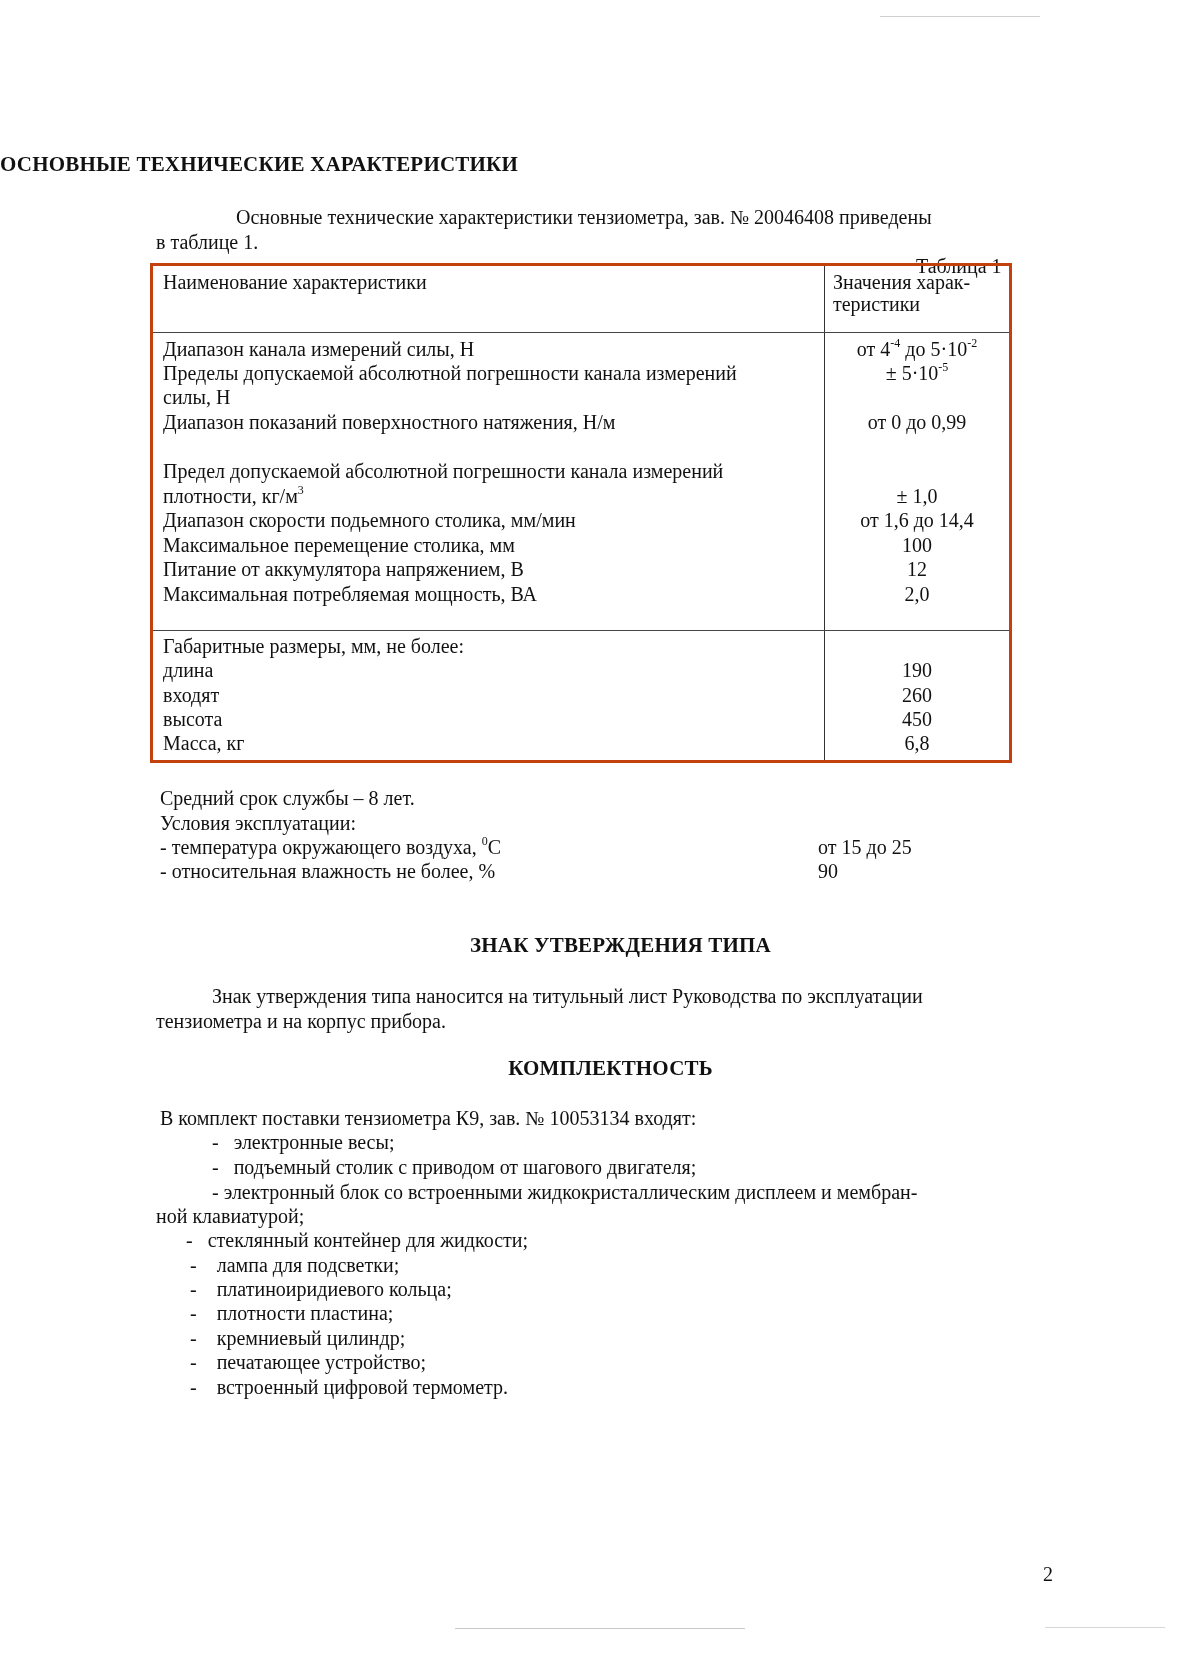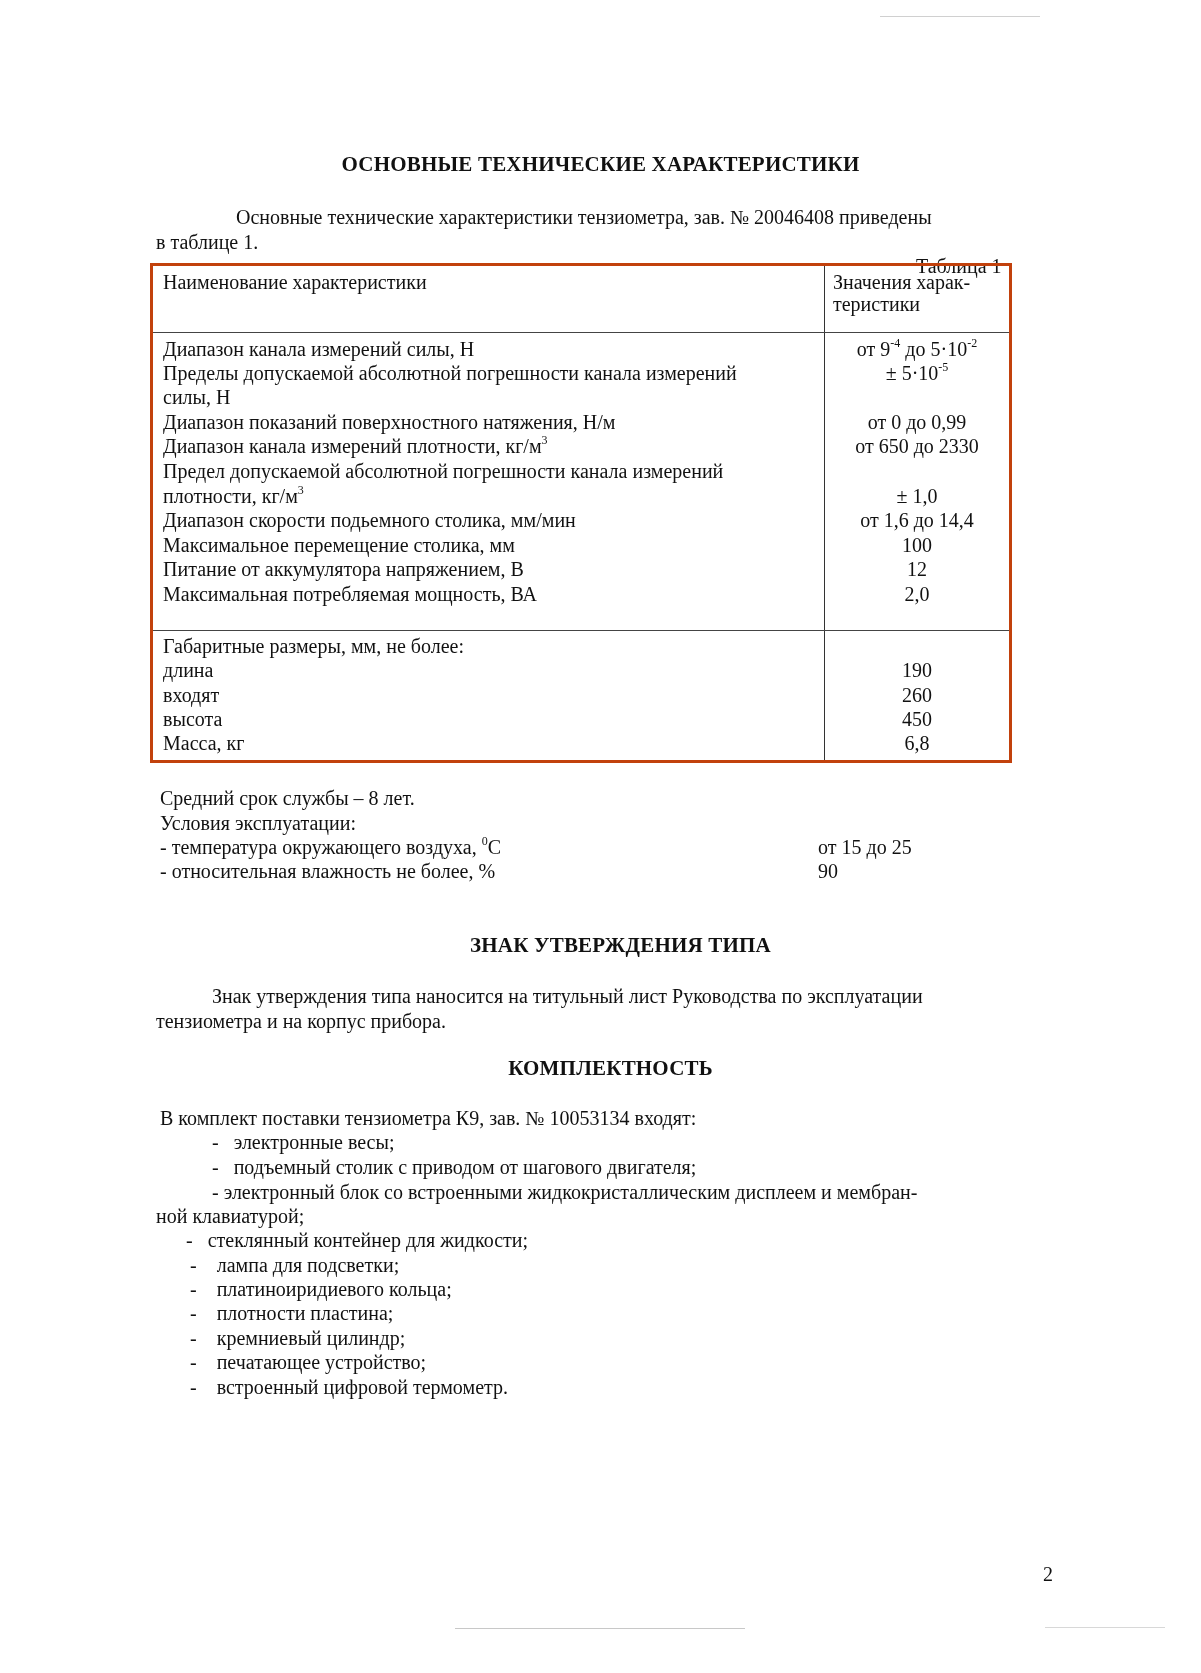--- a/index.html
+++ b/index.html
@@ -27,57 +27,53 @@
 
     .scan-speck { position: absolute; height: 1px; background: #bbbbbb; }
   </style>
 </head>
 <body>
 
 <div class="scan-speck" style="left:880px; top:16px; width:160px; background:#d0d0d0;"></div>
 <div class="scan-speck" style="left:455px; top:1628px; width:290px; background:#c8c8c8;"></div>
 <div class="scan-speck" style="left:1045px; top:1627px; width:120px; background:#d8d8d8;"></div>
 
-<div class="abs heading" style="left:0; width:1201px; text-align:center; top:152px; box-sizing:border-box;">ОСНОВНЫЕ ТЕХНИЧЕСКИЕ ХАРАКТЕРИСТИКИ</div>
+<div class="abs heading" style="left:0; width:1201px; text-align:left; top:152px; box-sizing:border-box;">ОСНОВНЫЕ ТЕХНИЧЕСКИЕ ХАРАКТЕРИСТИКИ</div>
 
 <div class="abs para" style="left:236px; top:204px;">Основные технические характеристики тензиометра,  зав.  № 20046408 приведены</div>
 <div class="abs para" style="left:156px; top:229px;">в таблице 1.</div>
 <div class="abs para" style="left:916px; top:253px;">Таблица 1</div>
 
 <div class="tbl">
   <div class="vline"></div>
   <div class="hline" style="top:66px;"></div>
   <div class="hline" style="top:364px;"></div>
 
   <div class="row" style="top:4px;">
     <span class="cell-left">Наименование характеристики</span>
     <span class="cell-right" style="text-align:left; left:680px;">Значения харак-</span>
   </div>
   <div class="row" style="top:26px;">
     <span class="cell-right" style="text-align:left; left:680px;">теристики</span>
   </div>
 
   <div class="row" style="top:71px;">
     <span class="cell-left">Диапазон канала измерений силы, Н</span>
-    <span class="cell-right"><span>от 9</span><sup>-4</sup><span> до 5·10</span><sup>-2</sup></span>
+    <span class="cell-right"><span>от 4</span><sup>-4</sup><span> до 5·10</span><sup>-2</sup></span>
   </div>
   <div class="row" style="top:95px;">
     <span class="cell-left">Пределы допускаемой абсолютной погрешности канала измерений</span>
     <span class="cell-right"><span>± 5·10</span><sup>-5</sup></span>
   </div>
   <div class="row" style="top:119px;">
     <span class="cell-left">силы, Н</span>
   </div>
   <div class="row" style="top:144px;">
     <span class="cell-left">Диапазон показаний поверхностного натяжения, Н/м</span>
     <span class="cell-right">от 0 до 0,99</span>
-  </div>
-  <div class="row" style="top:168px;">
-    <span class="cell-left"><span>Диапазон канала измерений плотности, кг/м</span><sup>3</sup></span>
-    <span class="cell-right">от 650 до 2330</span>
   </div>
   <div class="row" style="top:193px;">
     <span class="cell-left">Предел допускаемой абсолютной погрешности канала измерений</span>
   </div>
   <div class="row" style="top:218px;">
     <span class="cell-left"><span>плотности, кг/м</span><sup>3</sup></span>
     <span class="cell-right">± 1,0</span>
   </div>
   <div class="row" style="top:242px;">
     <span class="cell-left">Диапазон скорости подьемного столика, мм/мин</span>

